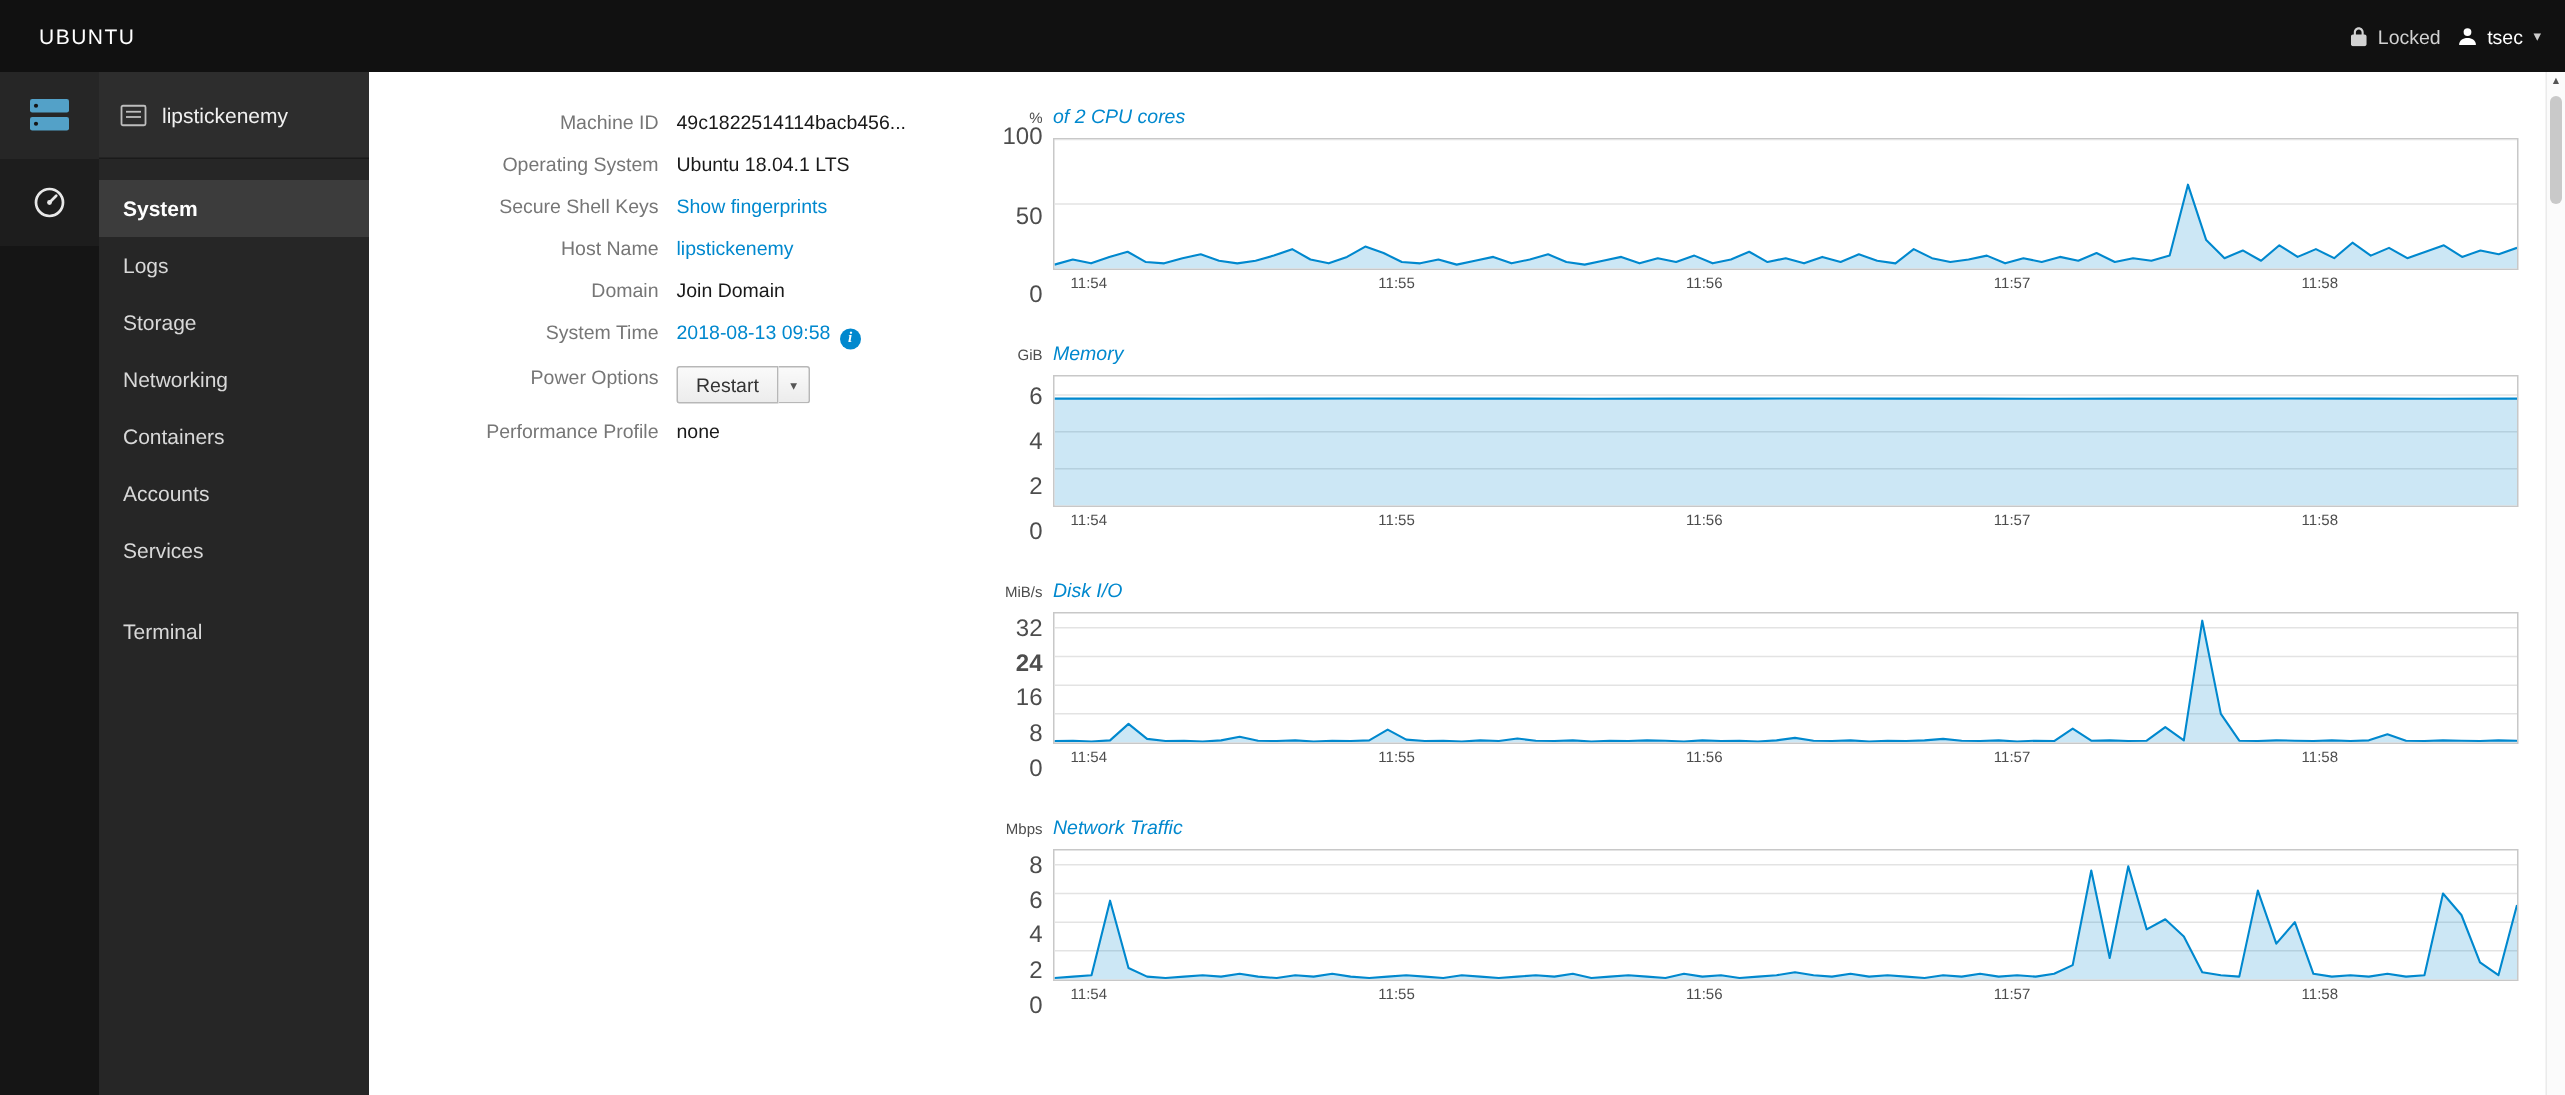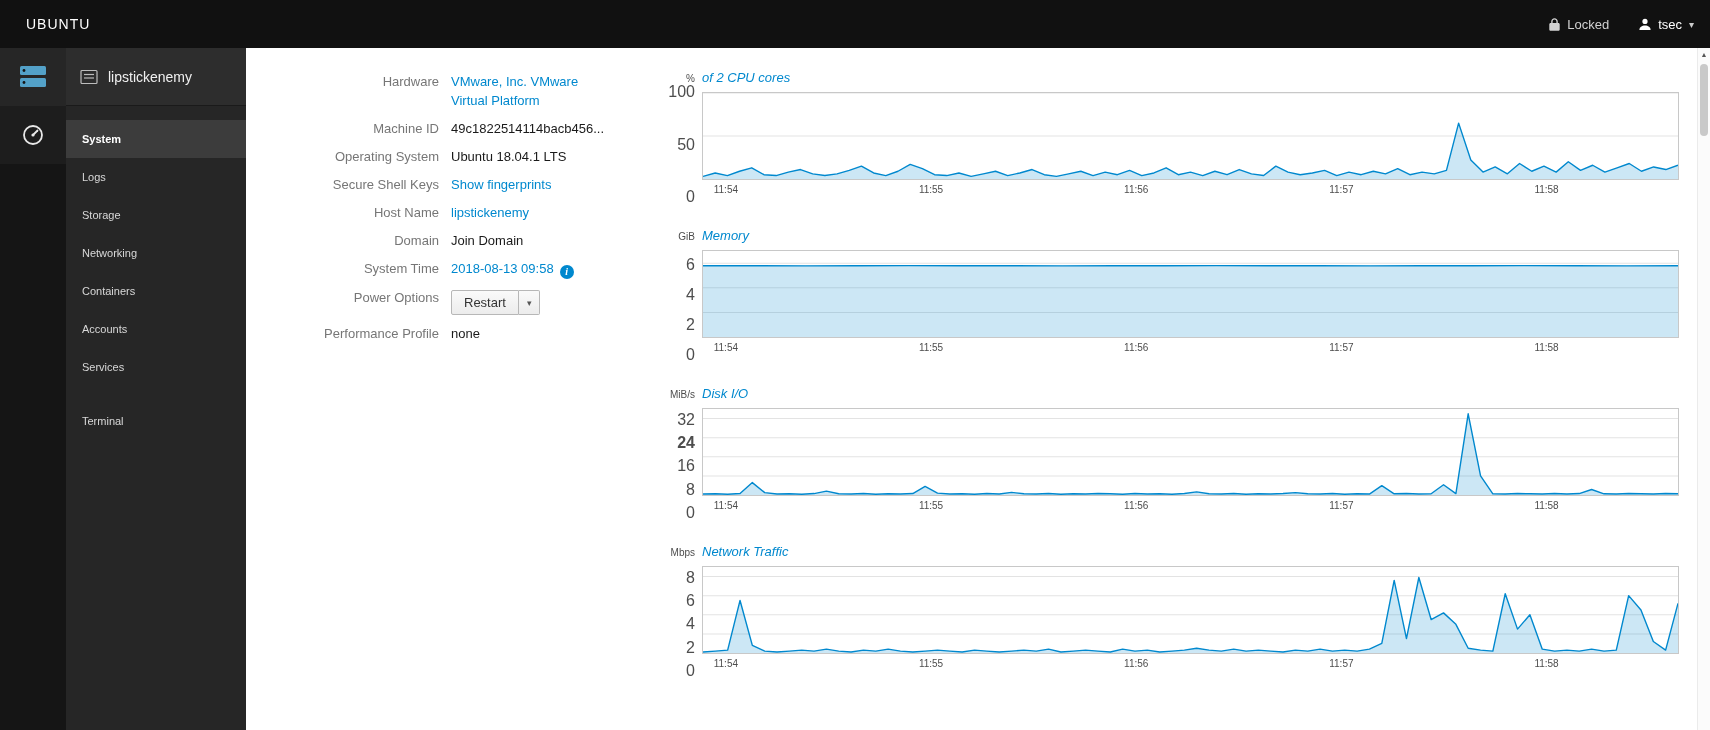--- a/index.html
+++ b/index.html
@@ -8,40 +8,40 @@
     font-family: "Liberation Sans", sans-serif;
     font-size: 13px;
     background: #ffffff;
     color: #1a1a1a;
   }
   
   .topbar {
     height: 48px; background: #111111; display: flex; align-items: center; color: #ffffff;
   }
   .brand { margin-left: 26px; font-size: 14px; letter-spacing: 1px; color: #ffffff; }
-  .topbar-right { margin-left: auto; display: flex; align-items: center; gap: 30px; margin-right: 16px; }
+  .topbar-right { margin-left: auto; display: flex; align-items: center; gap: 12px; margin-right: 16px; }
   .locked { display: flex; align-items: center; gap: 7px; color: #d2d2d2; cursor: pointer; }
   .user-menu { display: flex; align-items: center; gap: 7px; color: #ffffff; cursor: pointer; }
   .caret { font-size: 10px; color: #cccccc; }
   
   .app { display: flex; height: 682px; }
   .rail { width: 66px; background: #151515; display: flex; flex-direction: column; }
   .rail-cell { height: 58px; display: flex; align-items: center; justify-content: center; cursor: pointer; }
   .rail-cell.active { background: #262626; }
   .rail-cell.secondary { background: #1d1d1d; }
   .sidebar { width: 180px; background: #262626; display: flex; flex-direction: column; }
   .host-header {
     height: 58px; background: #2d2d2d; border-bottom: 1px solid #1a1a1a;
     display: flex; align-items: center; gap: 10px; padding-left: 14px;
     color: #f0f0f0; font-size: 14px; cursor: pointer;
   }
   .nav { padding-top: 14px; }
   .nav-item {
     height: 38px; line-height: 38px; padding-left: 16px;
-    color: #d8d8d8; font-size: 11px; cursor: pointer; white-space: nowrap;
+    color: #d8d8d8; font-size: 14px; cursor: pointer; white-space: nowrap;
   }
   .nav-item.active { background: #3c3c3c; color: #ffffff; font-weight: bold; }
   .nav-spacer { height: 16px; }
   
   .main { flex: 1; min-width: 0; background: #ffffff; padding: 22px 8px 0 20px; display: flex; }
   .info-col { width: 400px; flex: none; padding-top: 2px; }
   .info-row { display: flex; margin-bottom: 9px; line-height: 19px; }
   .info-label { width: 185px; flex: none; text-align: right; color: #767676; padding-right: 12px; }
   .info-value { max-width: 160px; }
   .ilink { color: #0088ce; text-decoration: none; }
@@ -151,24 +151,20 @@
         <div class="nav-item">Accounts</div>
         <div class="nav-item">Services</div>
         <div class="nav-spacer"></div>
         <div class="nav-item">Terminal</div>
       </div>
   </div>
 
   <div class="main">
     <div class="info-col">
         <div class="info-row">
-          <span class="info-label">Hardware</span>
-          <div class="info-value"><a class="ilink" href="#">VMware, Inc. VMware Virtual Platform</a></div>
-        </div>
-        <div class="info-row">
           <span class="info-label">Machine ID</span>
           <div class="info-value"><span class="ival">49c1822514114bacb456...</span></div>
         </div>
         <div class="info-row">
           <span class="info-label">Operating System</span>
           <div class="info-value"><span class="ival">Ubuntu 18.04.1 LTS</span></div>
         </div>
         <div class="info-row">
           <span class="info-label">Secure Shell Keys</span>
           <div class="info-value"><a class="ilink" href="#">Show fingerprints</a></div>

